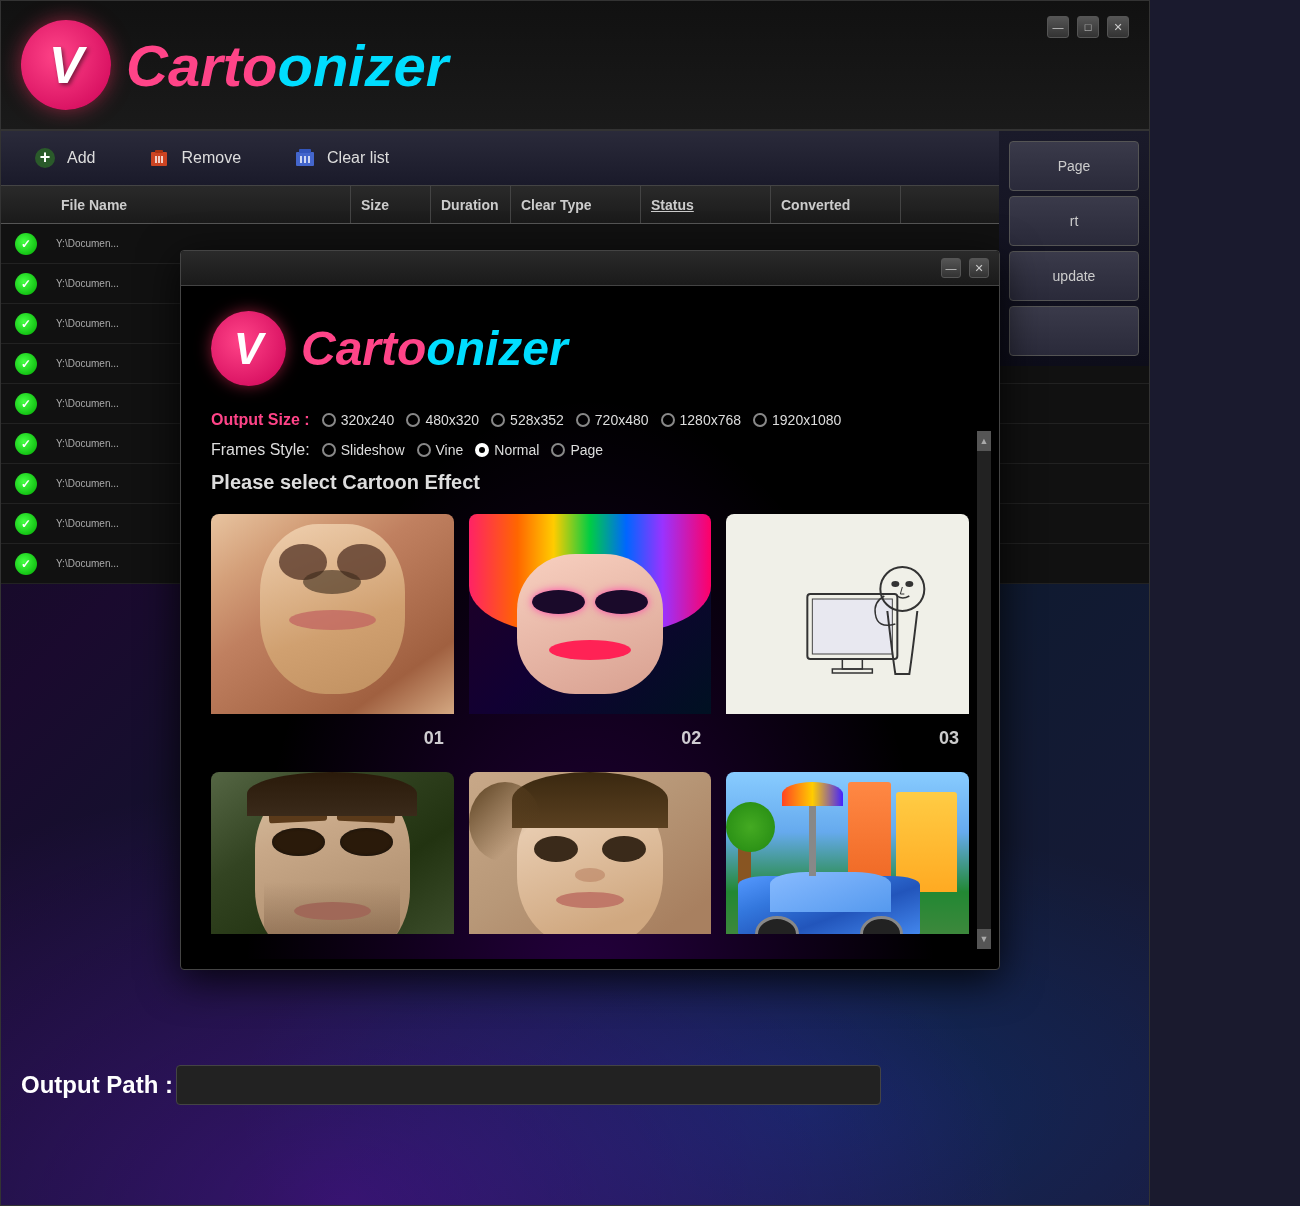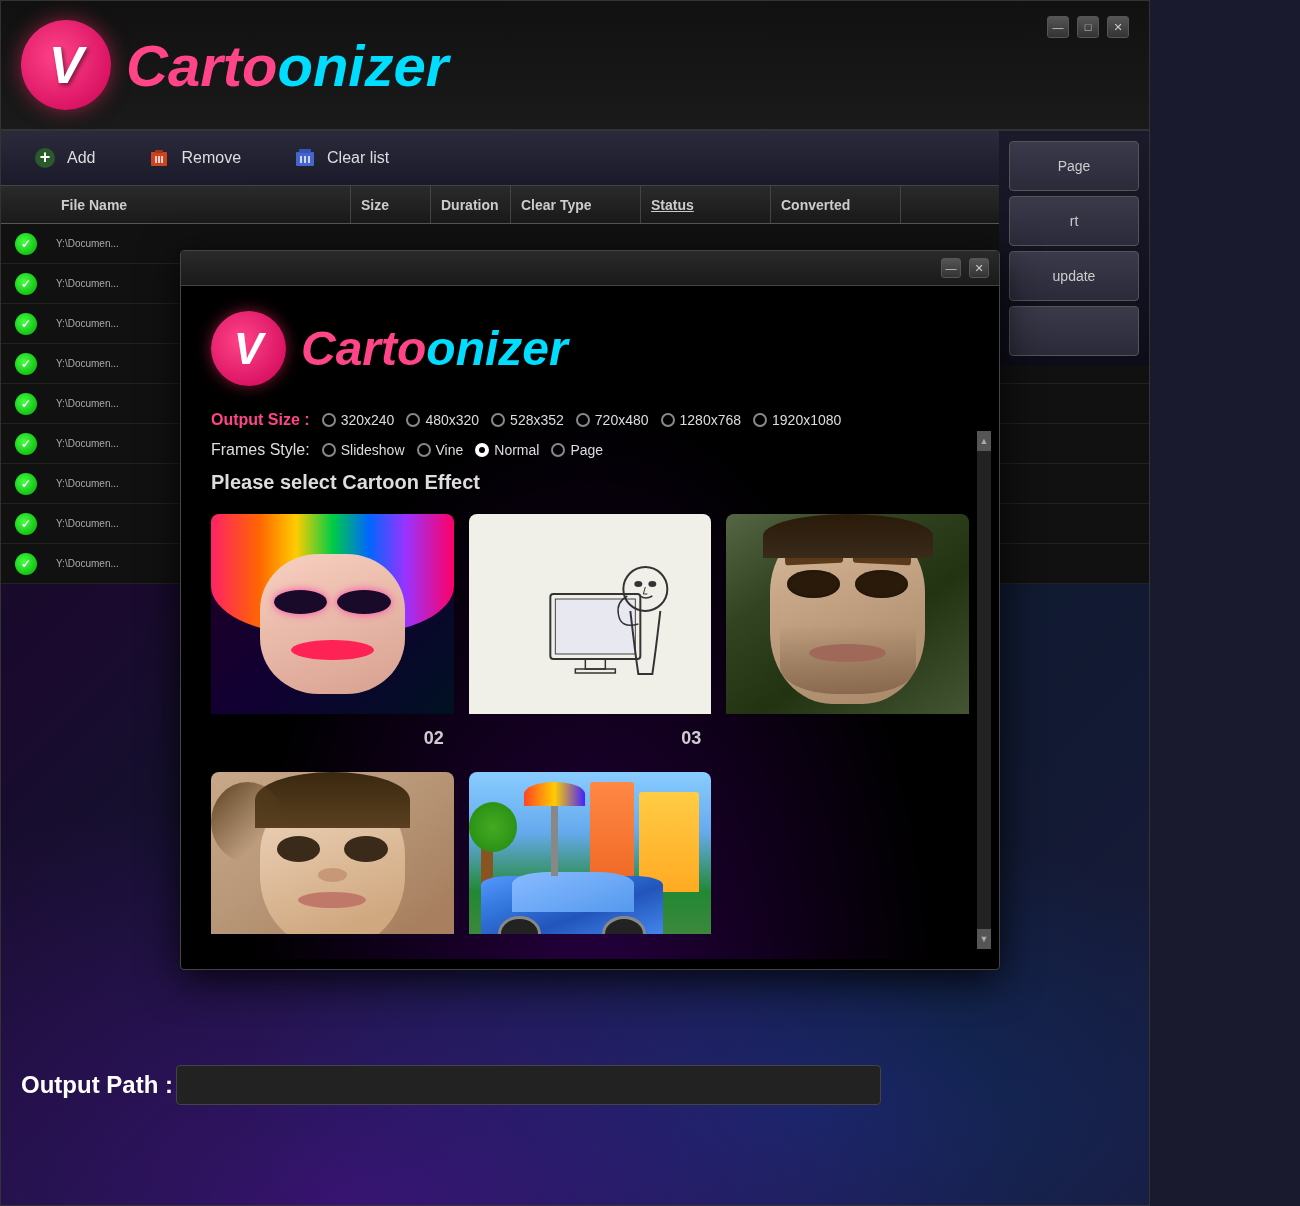--- a/index.html
+++ b/index.html
@@ -589,20 +589,31 @@
       <div class="radio-option">
         <div class="radio-btn"></div>
         <span>Page</span>
       </div>
     </div>
 
     <div class="section-title">Please select Cartoon Effect</div>
 
     <div class="effect-grid">
 
+      <div class="effect-thumb">
+        <div style="width:100%; height:200px; background: linear-gradient(145deg, #e8c4a0 0%, #d4a07a 20%, #c08060 40%, #b07050 60%, #a06040 80%, #d4a882 100%); position:relative; overflow:hidden;">
+
+          <div style="position:absolute; top:5%; left:20%; width:60%; height:85%; background: linear-gradient(160deg, #f0d0b0 0%, #e0b890 30%, #d0a070 60%, #c09060 100%); border-radius:40% 40% 45% 45%;"></div>
+          <div style="position:absolute; top:15%; left:28%; width:20%; height:18%; background: #5a3a2a; border-radius:50%; opacity:0.8;"></div>
+          <div style="position:absolute; top:15%; right:28%; width:20%; height:18%; background: #5a3a2a; border-radius:50%; opacity:0.8;"></div>
+          <div style="position:absolute; top:28%; left:38%; width:24%; height:12%; background: #3a2a1a; border-radius:50%; opacity:0.6;"></div>
+          <div style="position:absolute; top:48%; left:32%; width:36%; height:10%; background: #c06060; border-radius:50%; opacity:0.7;"></div>
+        </div>
+        <div class="effect-num">01</div>
+      </div>
 
       <div class="effect-thumb">
         <div style="width:100%; height:200px; background: linear-gradient(135deg, #220022 0%, #110033 50%, #001122 100%); position:relative; overflow:hidden;">
 
           <div style="position:absolute; top:0; left:0; width:100%; height:60%; background: linear-gradient(90deg, #ff2266 0%, #ff6600 20%, #ffcc00 35%, #00cc44 50%, #0066ff 65%, #9933ff 80%, #ff0066 100%); border-radius:0 0 40% 40%;"></div>
 
           <div style="position:absolute; top:20%; left:20%; width:60%; height:70%; background: linear-gradient(160deg, #f8d0c0 0%, #e8b8a8 50%, #d8a090 100%); border-radius:40%;"></div>
 
           <div style="position:absolute; top:38%; left:26%; width:22%; height:12%; background: #1a0a2a; border-radius:50%; box-shadow: 0 0 8px #ff44aa;"></div>
           <div style="position:absolute; top:38%; right:26%; width:22%; height:12%; background: #1a0a2a; border-radius:50%; box-shadow: 0 0 8px #ff44aa;"></div>

